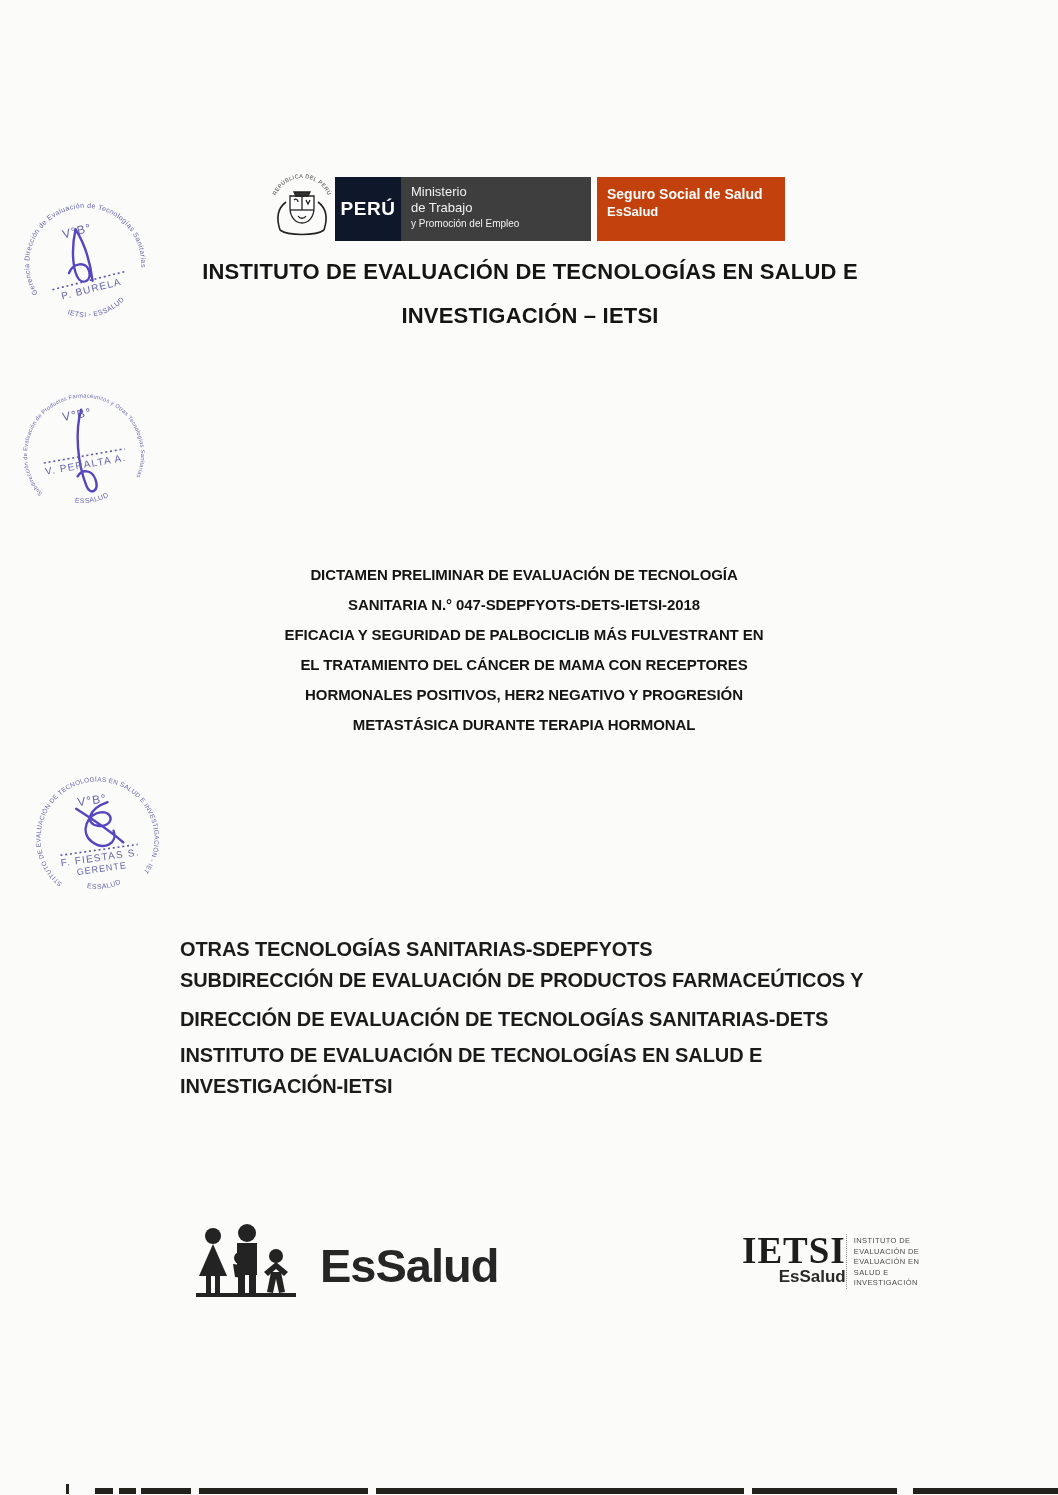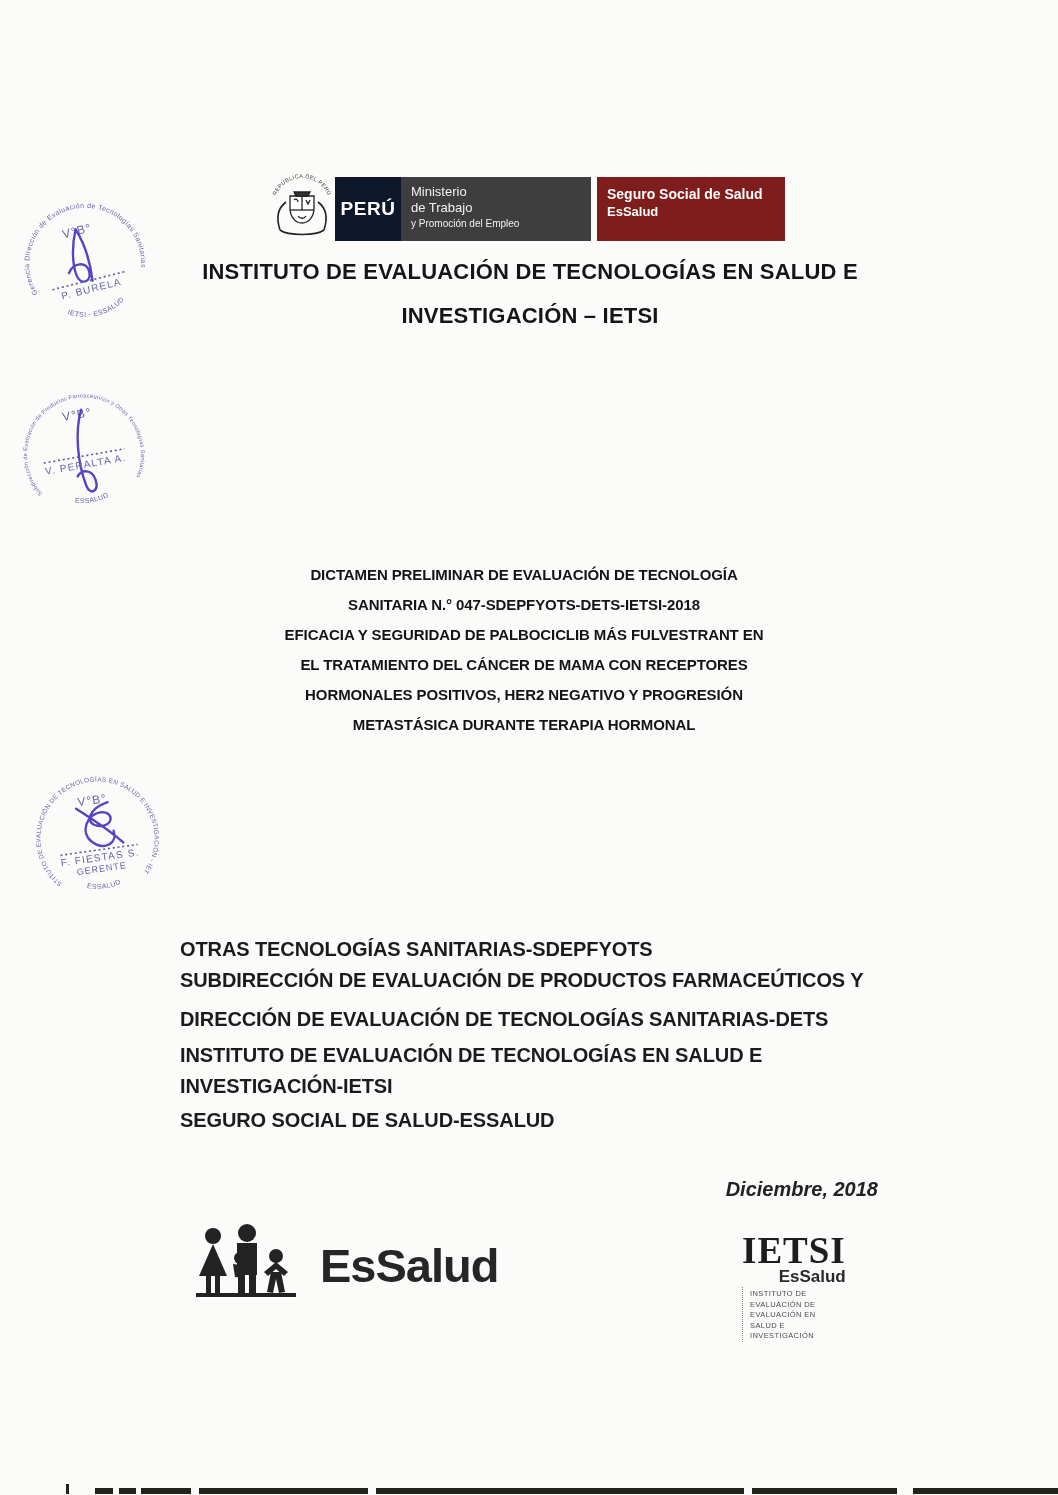--- a/index.html
+++ b/index.html
@@ -10,21 +10,21 @@
   }
   .abs{position:absolute;}
 
   
   .hdr-box{position:absolute;top:177px;height:64px;box-sizing:border-box;}
   .peru-box{left:335px;width:66px;background:#0f172a;color:#fff;
     display:flex;align-items:center;justify-content:center;
     font-weight:700;font-size:19px;letter-spacing:.5px;}
   .min-box{left:401px;width:190px;background:#3e3e3e;color:#f2f2f2;
     padding:7px 0 0 10px;font-size:13px;line-height:16px;font-weight:400;}
-  .seg-box{left:597px;width:188px;background:#7f1d1d;color:#fdfdfd;
+  .seg-box{left:597px;width:188px;background:#c2410c;color:#fdfdfd;
     padding:9px 0 0 10px;font-size:14px;line-height:17px;font-weight:600;}
 
   
   .inst-title{left:140px;top:250px;width:780px;text-align:center;
     font-size:22px;font-weight:700;line-height:44px;color:#151515;letter-spacing:.2px;}
 
   
   .stamp{position:absolute;width:150px;height:150px;opacity:.93;}
   .stamp text{fill:#5a58a8;}
   .stamp-arc{font-size:7px;letter-spacing:.4px;fill:#6b69ae;}
@@ -44,21 +44,21 @@
   .org{left:180px;width:740px;font-size:20px;font-weight:700;
     line-height:31px;color:#1b1b1b;letter-spacing:-.1px;}
 
   .date-line{left:580px;top:1178px;width:298px;text-align:right;
     font-size:20px;font-weight:700;font-style:italic;color:#222;}
 
   
   .essalud-logo{left:192px;top:1224px;display:flex;align-items:flex-end;}
   .essalud-word{font-size:47px;font-weight:700;color:#262626;letter-spacing:-1px;
     line-height:76px;margin-left:6px;}
-  .ietsi-logo{left:742px;top:1234px;display:flex;align-items:flex-start;flex-direction:column;}
+  .ietsi-logo{left:742px;top:1234px;display:flex;align-items:flex-start;}
   .ietsi-left{text-align:right;}
   .ietsi-acronym{font-family:"Liberation Serif",serif;font-weight:700;
     font-size:37px;line-height:33px;color:#1d1d1d;letter-spacing:1px;}
   .ietsi-brand{font-size:17px;font-weight:600;color:#2a2a2a;line-height:20px;}
   .ietsi-side{border-left:1px dotted #8a8a8a;margin-left:0;padding-left:7px;
     font-size:7.5px;line-height:10.5px;color:#4b4b4b;letter-spacing:.4px;padding-top:2px;}
 
   
   .dash{position:absolute;background:#23231c;height:6px;top:1488px;}
 </style>
@@ -178,25 +178,21 @@
 
   <div class="abs org" style="top:1004px;">
     <div>DIRECCIÓN DE EVALUACIÓN DE TECNOLOGÍAS SANITARIAS-DETS</div>
   </div>
 
   <div class="abs org" style="top:1040px;">
     <div>INSTITUTO DE EVALUACIÓN DE TECNOLOGÍAS EN SALUD E</div>
     <div>INVESTIGACIÓN-IETSI</div>
   </div>
 
-  <div class="abs org" style="top:1105px;">
-    <div>SEGURO SOCIAL DE SALUD-ESSALUD</div>
-  </div>
-
-  <div class="abs date-line">Diciembre, 2018</div>
+
 
   <div class="abs essalud-logo">
     <svg width="122" height="80" viewBox="0 0 122 80">
       <g fill="#232323">
 
         <circle cx="21" cy="12" r="8"></circle>
         <path d="M 21,20 L 7,52 L 35,52 Z"></path>
         <rect x="14" y="52" width="5" height="17"></rect>
         <rect x="23" y="52" width="5" height="17"></rect>
 

